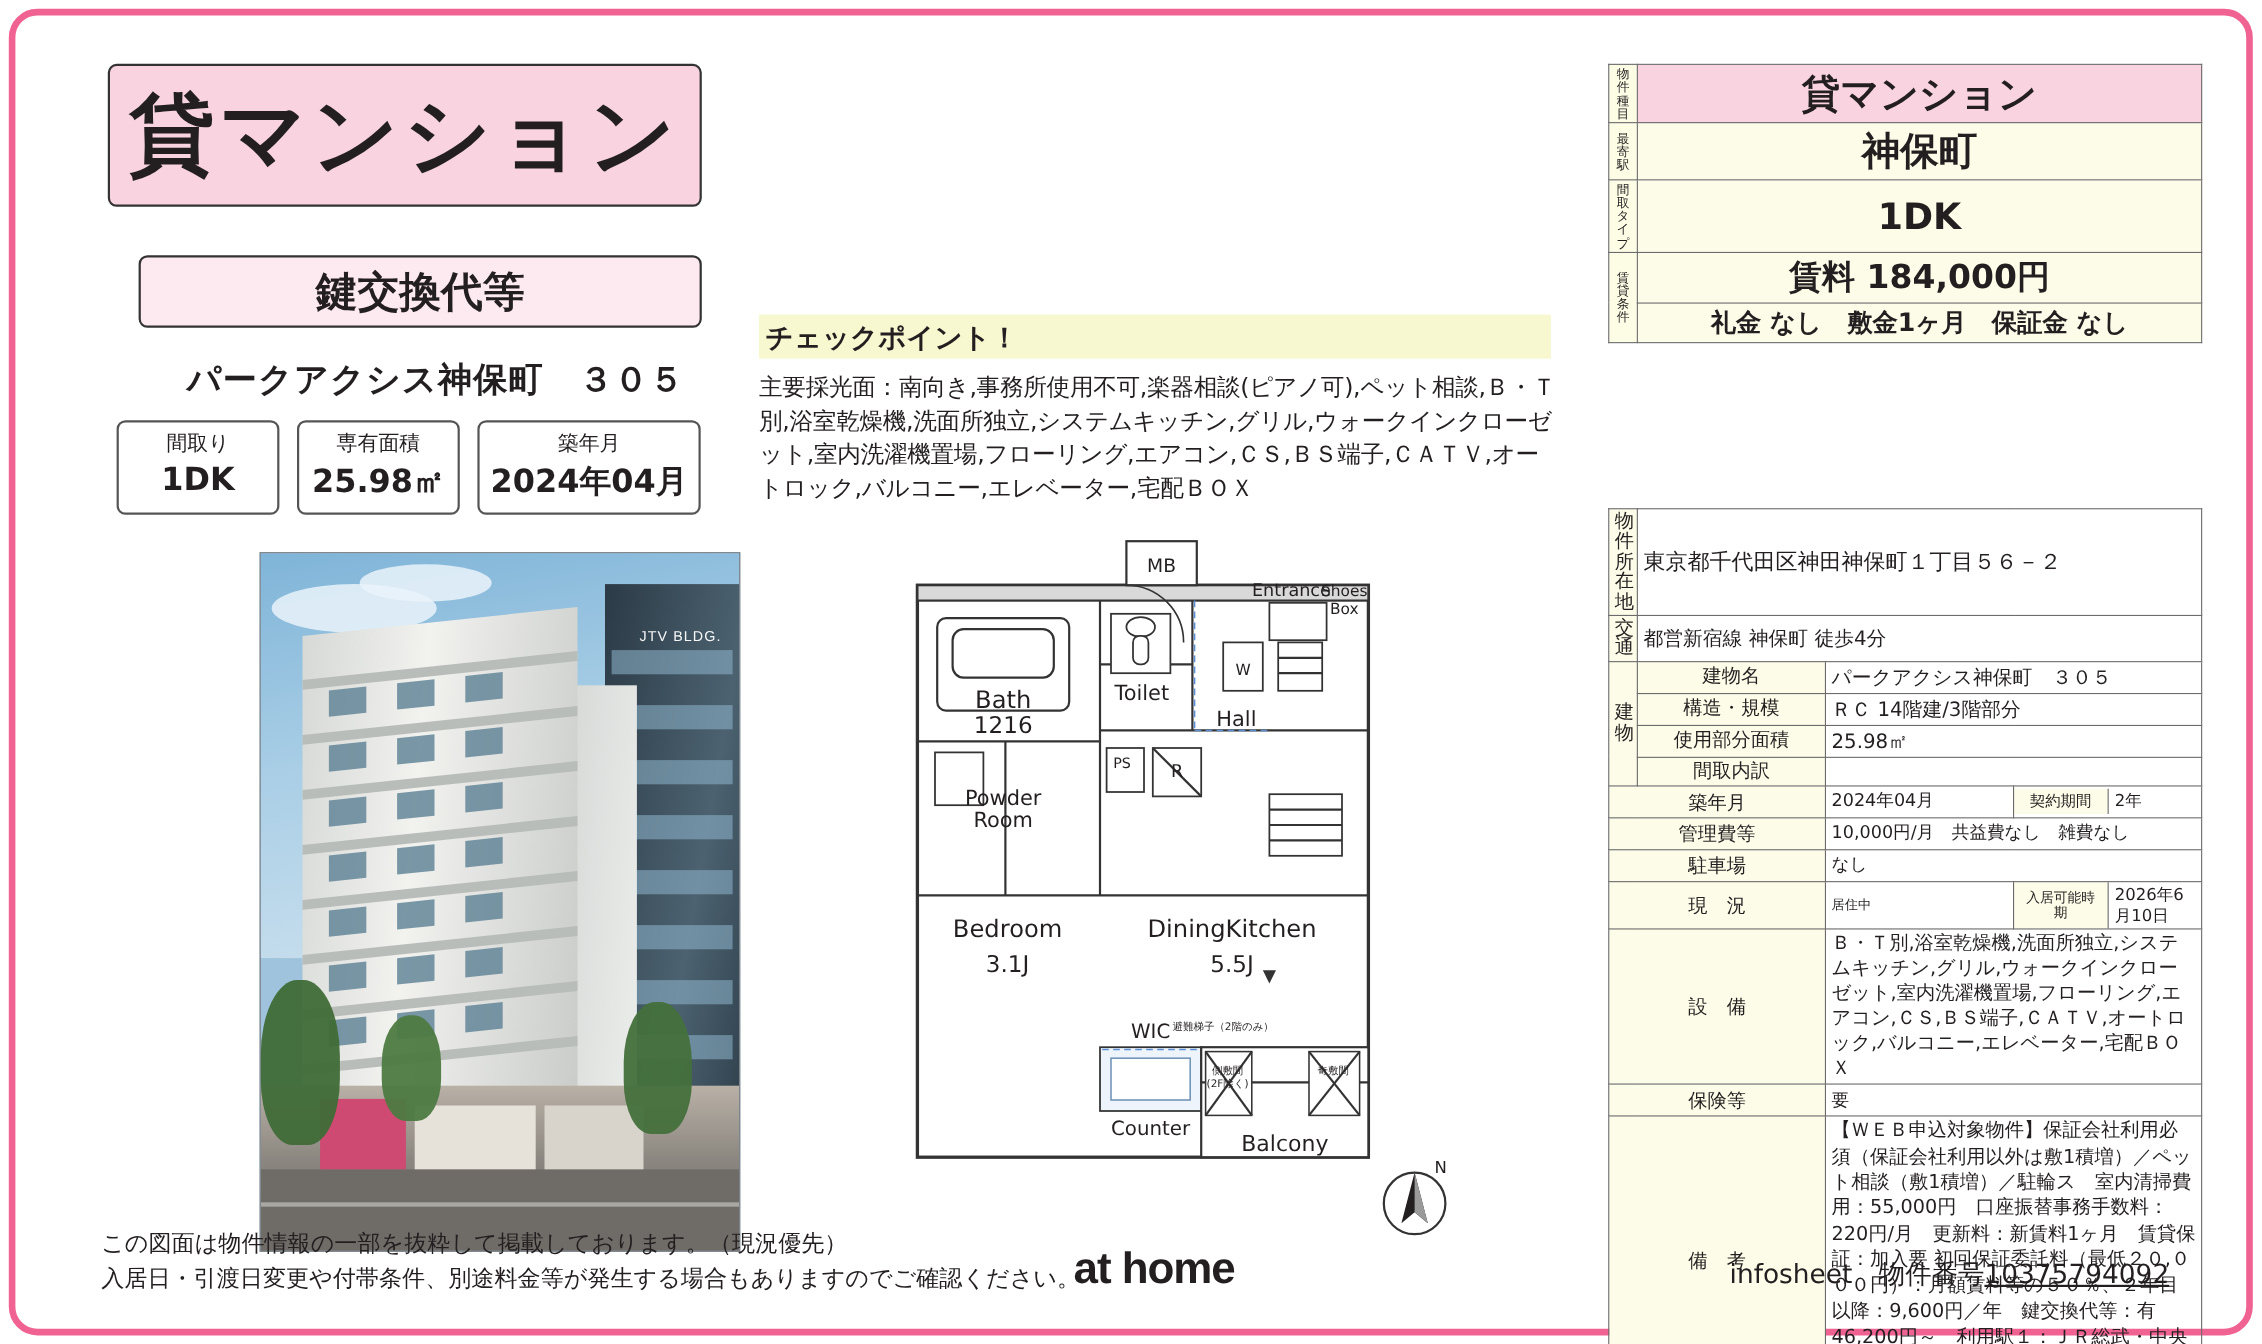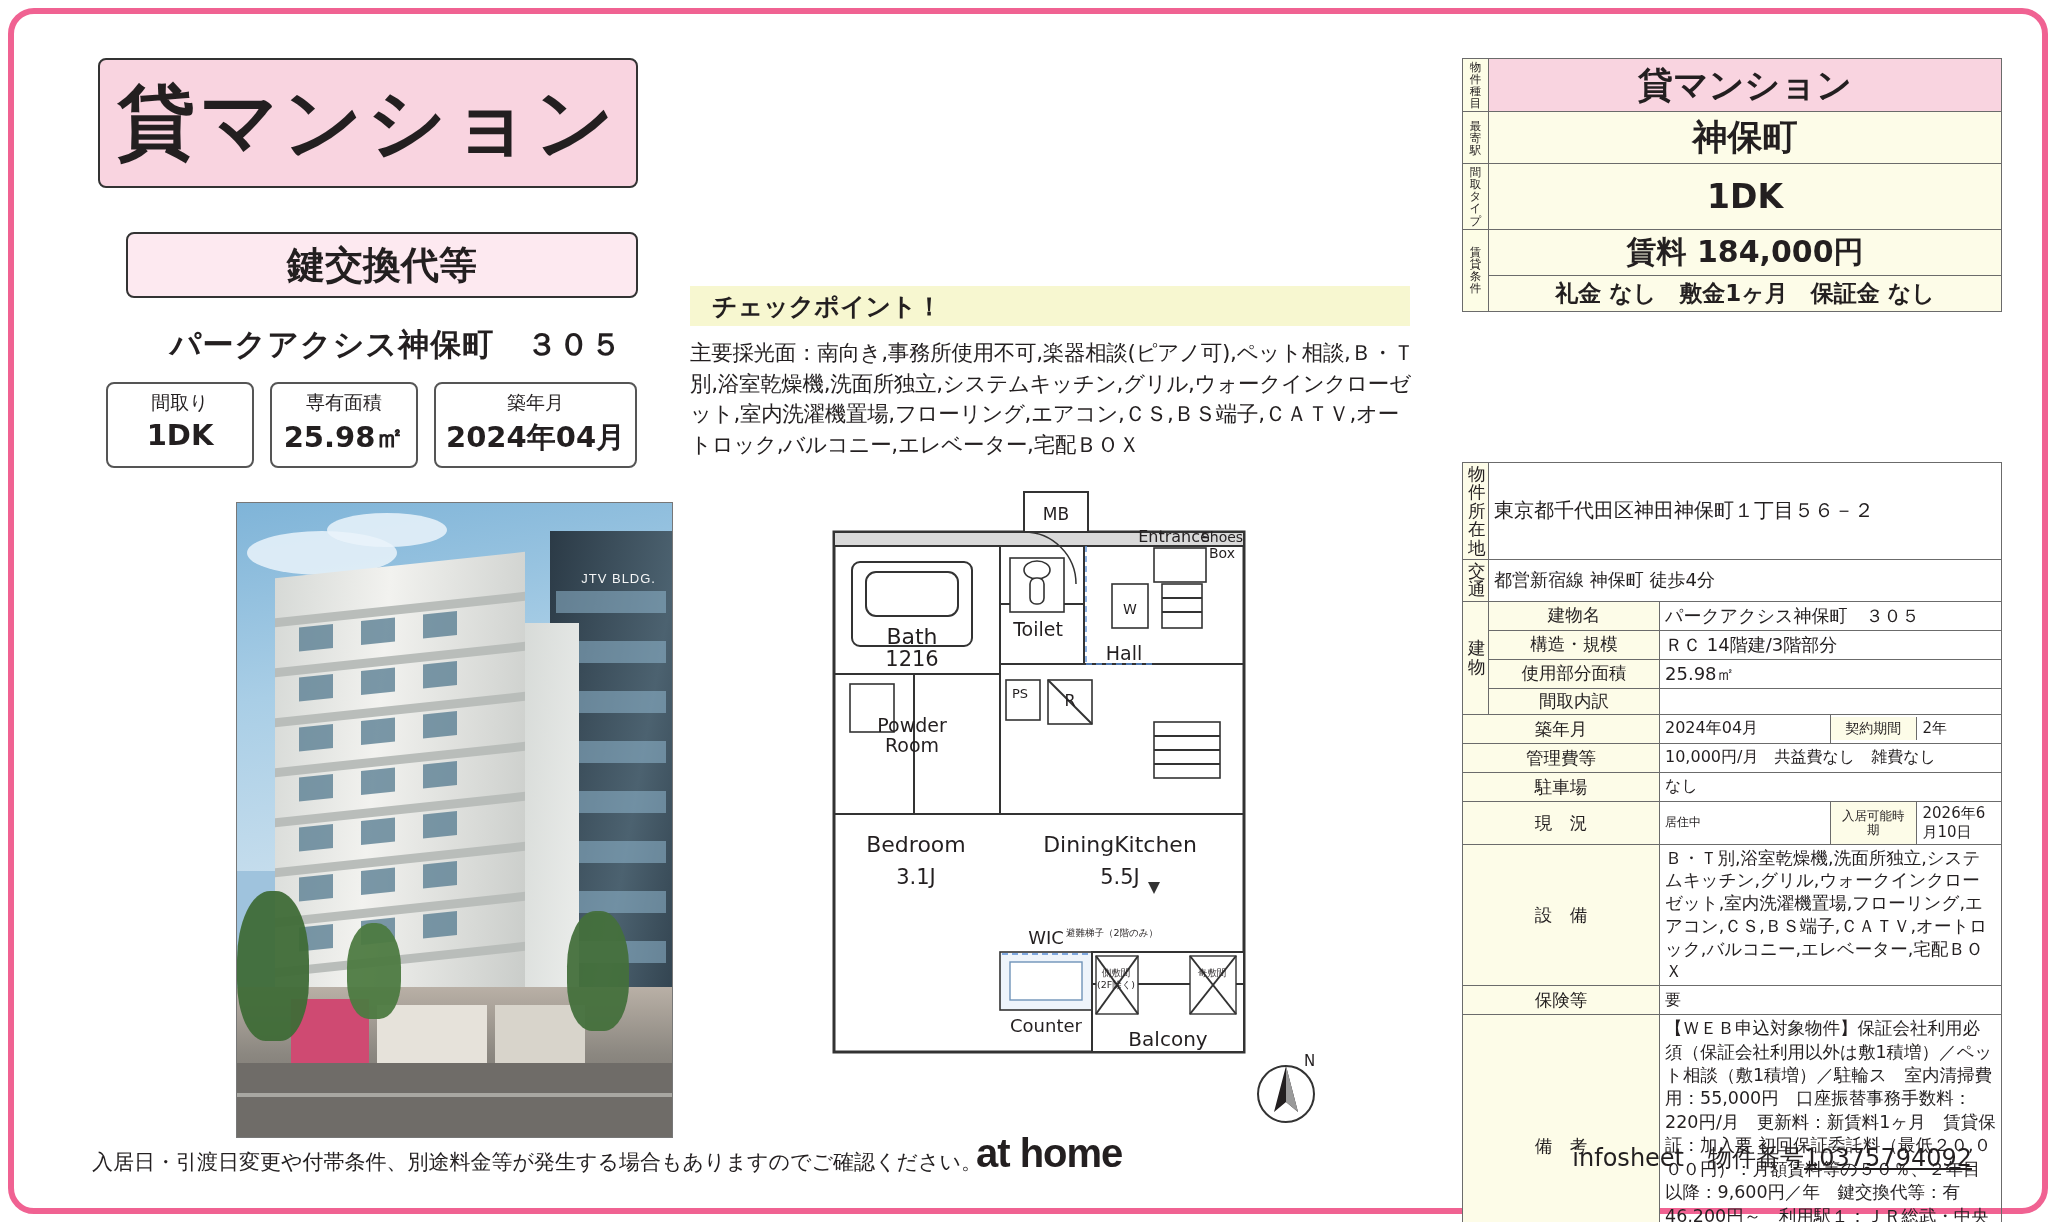--- a/index.html
+++ b/index.html
@@ -50,21 +50,21 @@
     padding:6px 10px 8px 10px; text-align:center; min-width:148px;
   }
   .spec-cell .k { font-size:19px; font-family:"DejaVu Sans", sans-serif; }
   .spec-cell .v { font-size:29px; font-weight:bold; font-family:"DejaVu Sans", sans-serif; margin-top:2px;}
 
   
   .cp-title {
     position:absolute; left:676px; top:272px; width:720px; height:40px;
     background:#f7f7d0;
     font-size:25px; font-weight:bold; font-family:"DejaVu Sans", sans-serif;
-    display:flex; align-items:center; padding-left:22px;
+    display:flex; align-items:center; padding-left:6px;
   }
   .cp-body {
     position:absolute; left:676px; top:324px; width:730px;
     font-size:21.5px; line-height:1.42; font-family:"DejaVu Sans", sans-serif;
     letter-spacing:-0.3px;
   }
 
   
   .photo {
     position:absolute; left:222px; top:488px; width:437px; height:636px;
@@ -448,20 +448,21 @@
       </tr>
       <tr>
         <td class="lbl4 cream" colspan="2">備　考</td>
         <td colspan="2" class="tiny">【ＷＥＢ申込対象物件】保証会社利用必須（保証会社利用以外は敷1積増）／ペット相談（敷1積増）／駐輪ス　室内清掃費用：55,000円　口座振替事務手数料：220円/月　更新料：新賃料1ヶ月　賃貸保証：加入要 初回保証委託料（最低２０,０００円）：月額賃料等の５０％、２年目以降：9,600円／年　鍵交換代等：有　46,200円～　利用駅１：ＪＲ総武・中央緩行線 水道橋 徒歩6分　利用駅２：東京メトロ半蔵門線 九段下 徒歩9分</td>
       </tr>
     </tbody>
         </table>
   </div>
 
   <div class="foot-l">
+    <div>この図面は物件情報の一部を抜粋して掲載しております。（現況優先）</div>
     <div>入居日・引渡日変更や付帯条件、別途料金等が発生する場合もありますのでご確認ください。</div>
   </div>
   <div class="athome">at home</div>
   <div class="foot-r">
     <span>infosheet　物件番号</span><span class="num">10375794092</span>
   </div>
 
  </div>
 </div>
 

